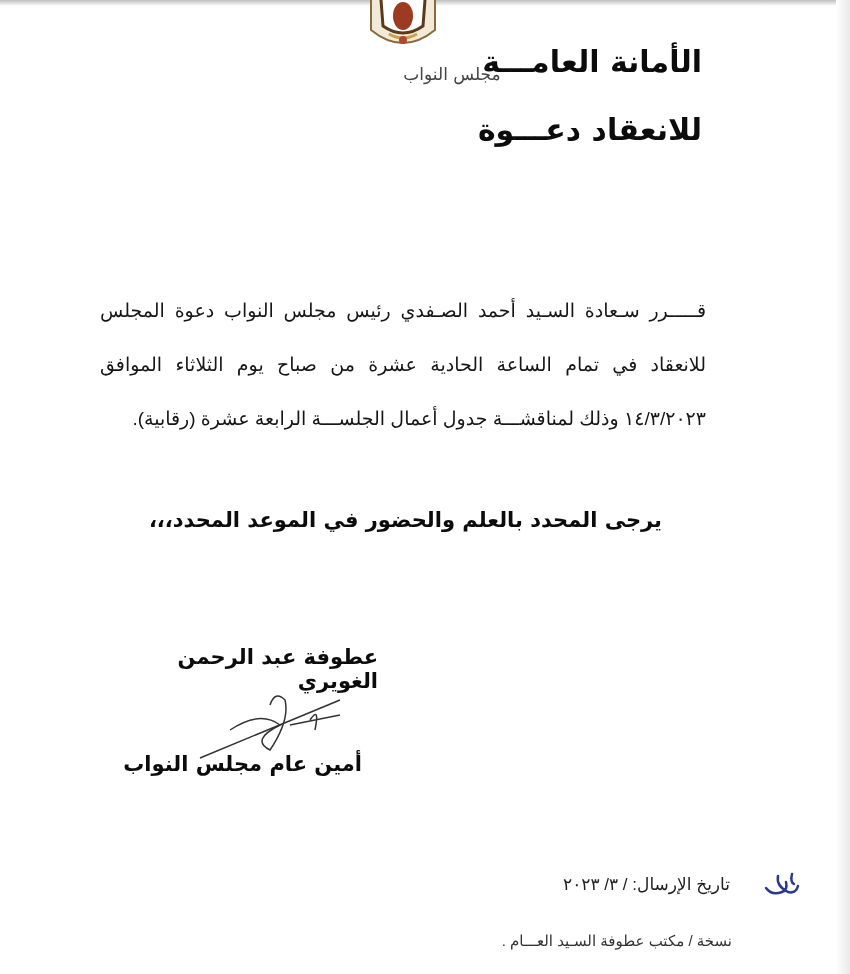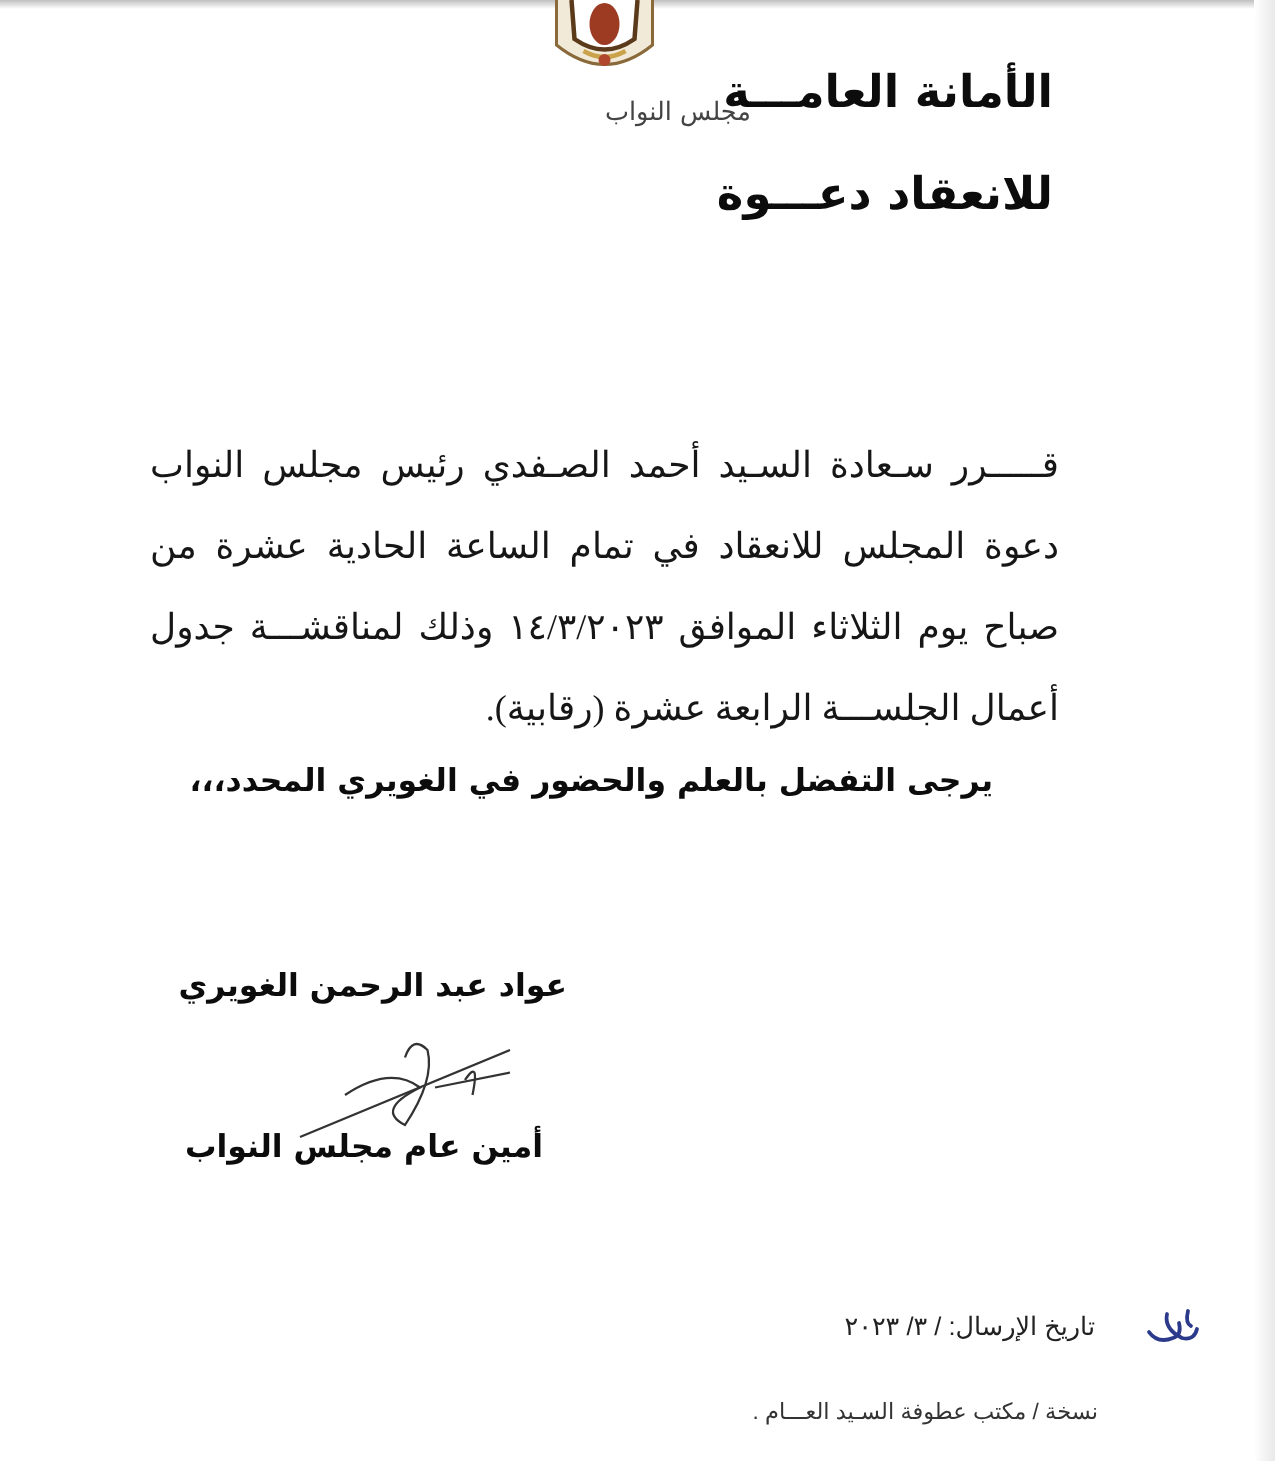--- a/index.html
+++ b/index.html
@@ -30,21 +30,21 @@
   .hdr {
     position: absolute; right: 148px; direction: rtl;
     font-family: "DejaVu Sans", sans-serif; font-weight: bold; font-size: 30px;
     letter-spacing: 1px; color: #0c0c0c;
   }
   .hdr.h1 { top: 44px; }
   .hdr.h2 { top: 112px; }
   .body-text {
     position: absolute; left: 100px; top: 284px; width: 606px;
     direction: rtl; text-align: justify; text-align-last: right;
-    font-family: Liberation Serif, serif; font-size: 24px;
+    font-family: Liberation Sans, sans-serif; font-size: 19px;
     line-height: 54px; color: #161616;
   }
   .body-text p { margin: 0; }
   .closing {
     position: absolute; right: 188px; top: 508px; direction: rtl;
     font-weight: bold; font-size: 21px; color: #0c0c0c;
     font-family: "DejaVu Sans", sans-serif;
   }
   .sig-name {
     position: absolute; left: 118px; top: 645px; width: 260px; direction: rtl; text-align: right;
@@ -80,23 +80,23 @@
 </svg>
 <div class="council-name">مجلس النواب</div>
 
 <div class="hdr h1">الأمانة العامـــة</div>
 <div class="hdr h2">للانعقاد دعـــوة</div>
 
 <div class="body-text">
   <p>قـــــرر سـعادة السـيد أحمد الصـفدي رئيس مجلس النواب دعوة المجلس للانعقاد في تمام الساعة الحادية عشرة من صباح يوم الثلاثاء الموافق ١٤/٣/٢٠٢٣ وذلك لمناقشـــة جدول أعمال الجلســـة الرابعة عشرة (رقابية).</p>
 </div>
 
-<div class="closing">يرجى التفضل بالعلم والحضور في الغويري المحدد،،،</div>
+<div class="closing">يرجى المحدد بالعلم والحضور في الموعد المحدد،،،</div>
 
-<div class="sig-name">عواد عبد الرحمن الغويري</div>
+<div class="sig-name">عطوفة عبد الرحمن الغويري</div>
 <svg class="signature" viewBox="0 0 160 80">
   <path d="M10 78 L150 20" stroke="#333" stroke-width="1.5" fill="none"></path>
   <path d="M40 50 Q70 30 90 45 Q60 60 80 70 Q100 40 95 20 Q85 10 80 25" stroke="#333" stroke-width="1.5" fill="none"></path>
   <path d="M100 45 L150 35 M120 40 Q130 25 125 50" stroke="#333" stroke-width="1.5" fill="none"></path>
 </svg>
 <div class="sig-title">أمين عام مجلس النواب</div>
 
 <svg class="initials" viewBox="0 0 40 30">
   <path d="M4 18 Q10 26 20 22 Q26 20 24 12 M16 6 Q14 16 26 22 Q34 24 36 16 M30 4 Q28 12 32 14" stroke="#2b3a8a" stroke-width="2.5" fill="none" stroke-linecap="round"></path>
 </svg>

